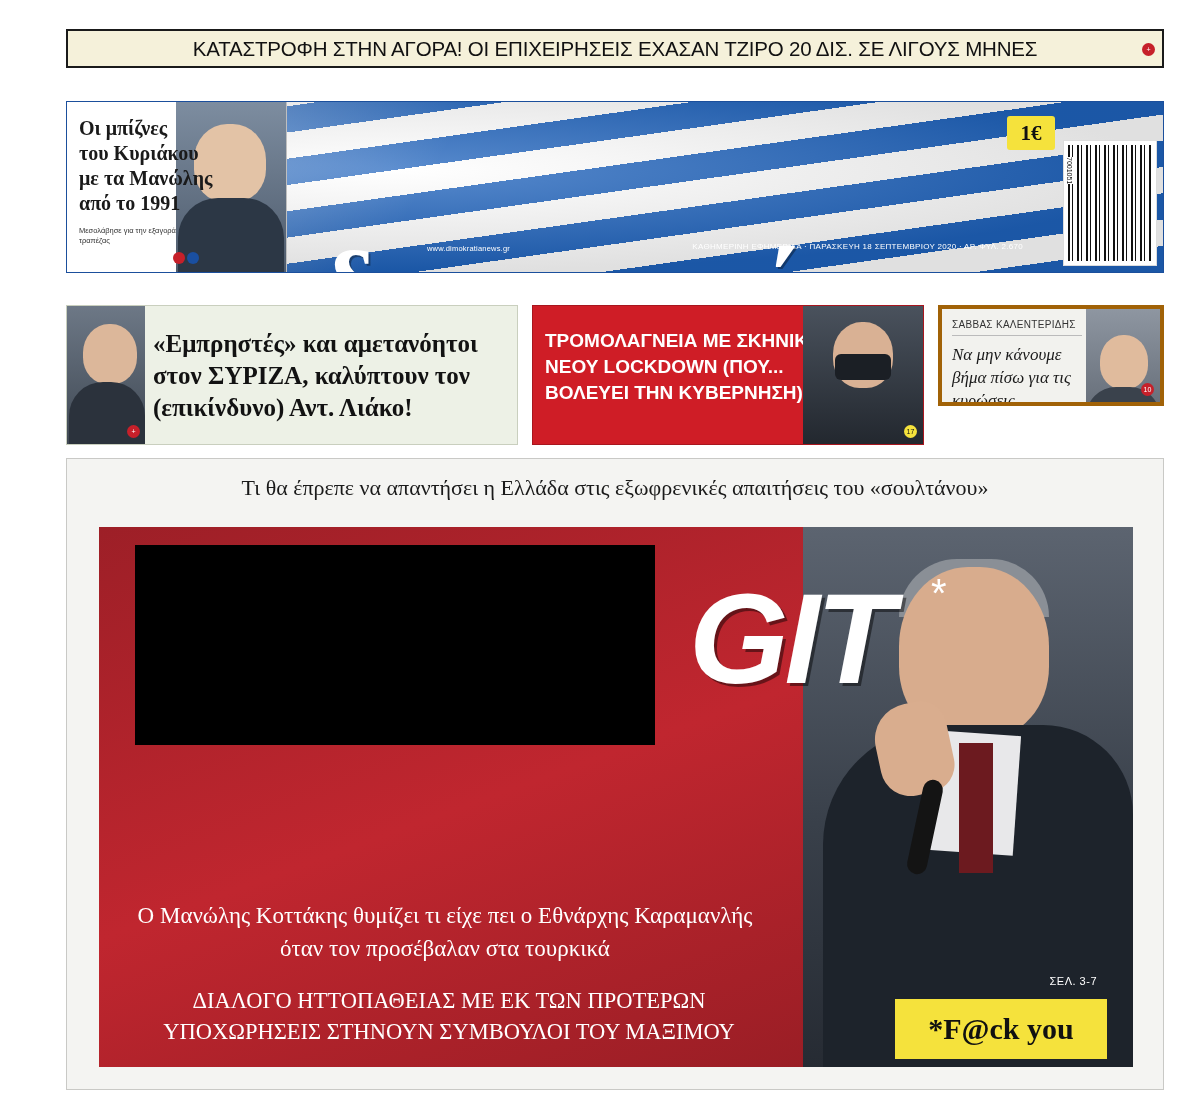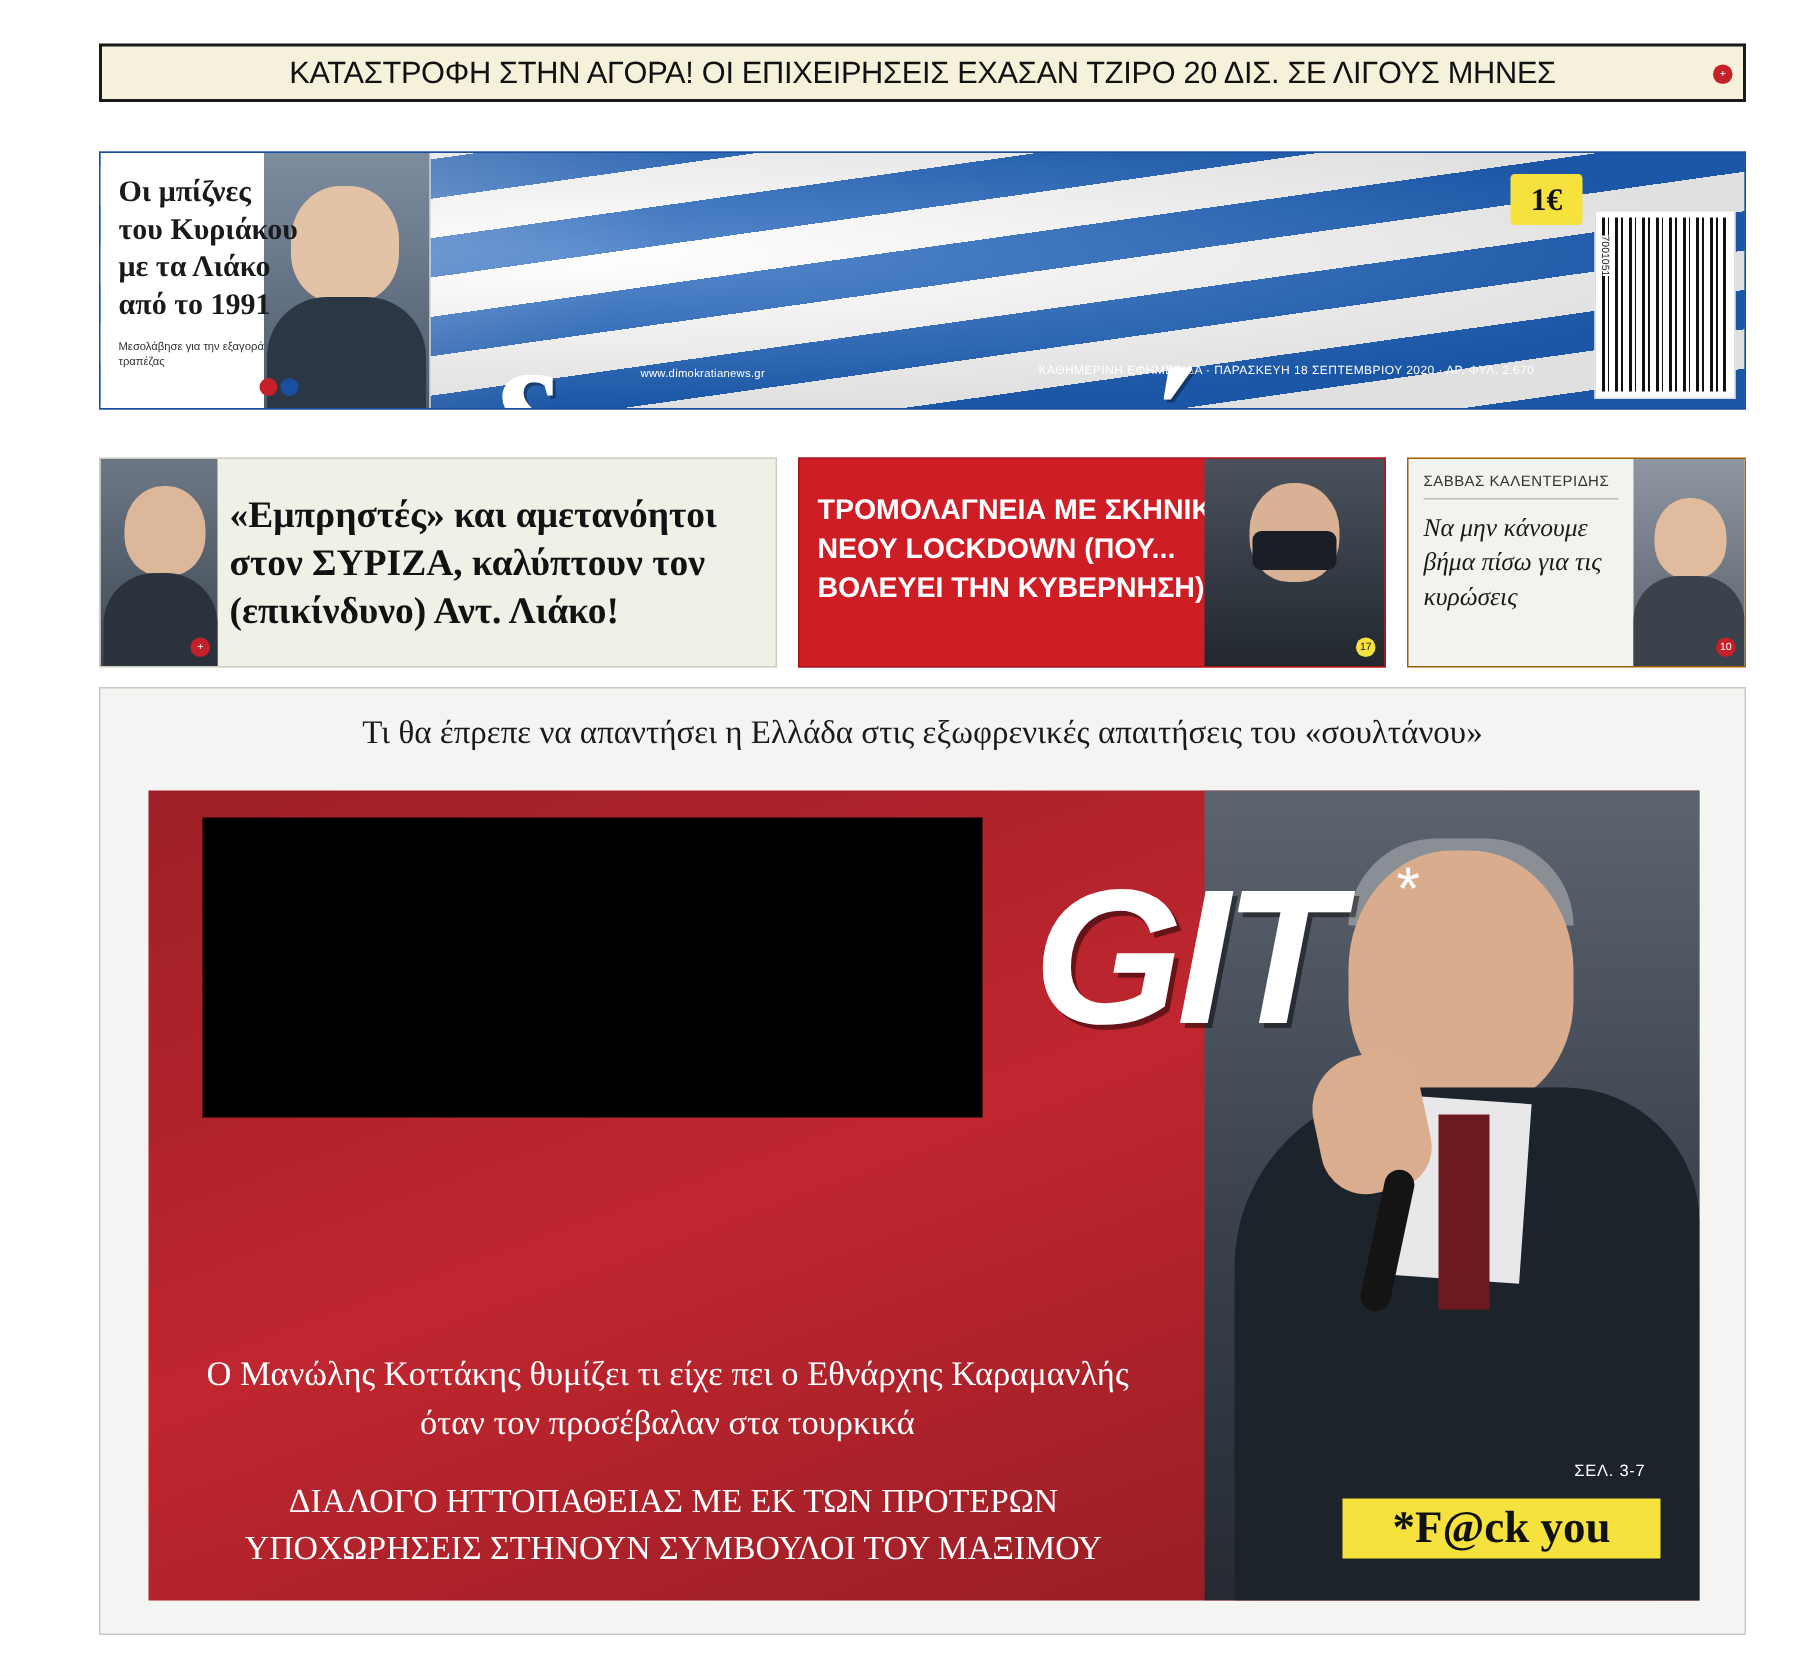--- a/index.html
+++ b/index.html
@@ -161,22 +161,22 @@
     content:""; position:absolute; left:30px; top:16px; width:60px; height:66px;
     border-radius:48% 48% 44% 44%; background:#d9b194;
   }
   .teaser-2 .photo::after{
     content:""; position:absolute; left:32px; top:48px; width:56px; height:26px;
     background:#1b1f25; border-radius:6px;
   }
   .teaser-2 .badge-round { right: 6px; bottom: 6px; background:#f5e23c; color:#111; }
 
   .teaser-3 {
-    position: absolute; left: 872px; top: 0; width: 226px; height: 140px;
-    background: #f2f2ee; border: 1px solid #a16207; overflow: hidden;
+    position: absolute; left: 872px; top: 0; width: 226px; height: 101px;
+    background: #f2f2ee; border: 4px solid #a16207; overflow: hidden;
   }
   .teaser-3 .name {
     position: absolute; left: 10px; top: 10px;
     font-family: "Liberation Sans", sans-serif; font-size: 10px; color: #333;
     letter-spacing: 0.3px;
   }
   .teaser-3 .rule { position:absolute; left:10px; top:26px; width:130px; height:1px; background:#bbb; }
   .teaser-3 .txt {
     position: absolute; left: 10px; top: 34px; width: 140px;
     font-family: "Liberation Serif", serif; font-style: italic;
@@ -274,21 +274,21 @@
     font-family: "Liberation Serif", serif; font-size: 22.5px; line-height: 31px;
     color: #ffffff; text-align: center;
   }
   .page-ref {
     position: absolute; right: 36px; top: 448px;
     font-family: "Liberation Sans", sans-serif; font-size: 11px; color: #ffffff;
     letter-spacing: 0.5px;
     margin-left: 28px;
   }
   .fack-badge {
-    position: absolute; right: 26px; top: 472px; width: 212px; height: 40px;
+    position: absolute; right: 26px; top: 472px; width: 212px; height: 60px;
     background: #f5e23c; display: flex; align-items: center; justify-content: center;
     font-family: "Liberation Serif", serif; font-weight: bold; font-size: 30px; color: #111;
   }
 </style>
 </head>
 <body>
 
 <div class="page">
 
   <div class="top-banner">
@@ -297,21 +297,21 @@
   </div>
 
   <div class="masthead">
     <div class="flag-bg"></div>
 
     <div class="mast-promo">
       <div class="portrait"></div>
       <div class="lines">
         <div>Οι μπίζνες</div>
         <div>του Κυριάκου</div>
-        <div>με τα Λιάκο</div>
+        <div>με τα Μανώλης</div>
         <div>από το 1991</div>
       </div>
       <div class="sub">Μεσολάβησε για την εξαγορά τραπέζας</div>
       <div class="tinybadge"></div>
       <div class="tinybadge2"></div>
     </div>
 
     <div class="mast-kicker">www.dimokratianews.gr</div>
     <div class="mast-dateline">ΚΑΘΗΜΕΡΙΝΗ ΕΦΗΜΕΡΙΔΑ · ΠΑΡΑΣΚΕΥΗ 18 ΣΕΠΤΕΜΒΡΙΟΥ 2020 · ΑΡ. ΦΥΛ. 2.670</div>
     <div class="mast-title">δημοκρατία</div>

